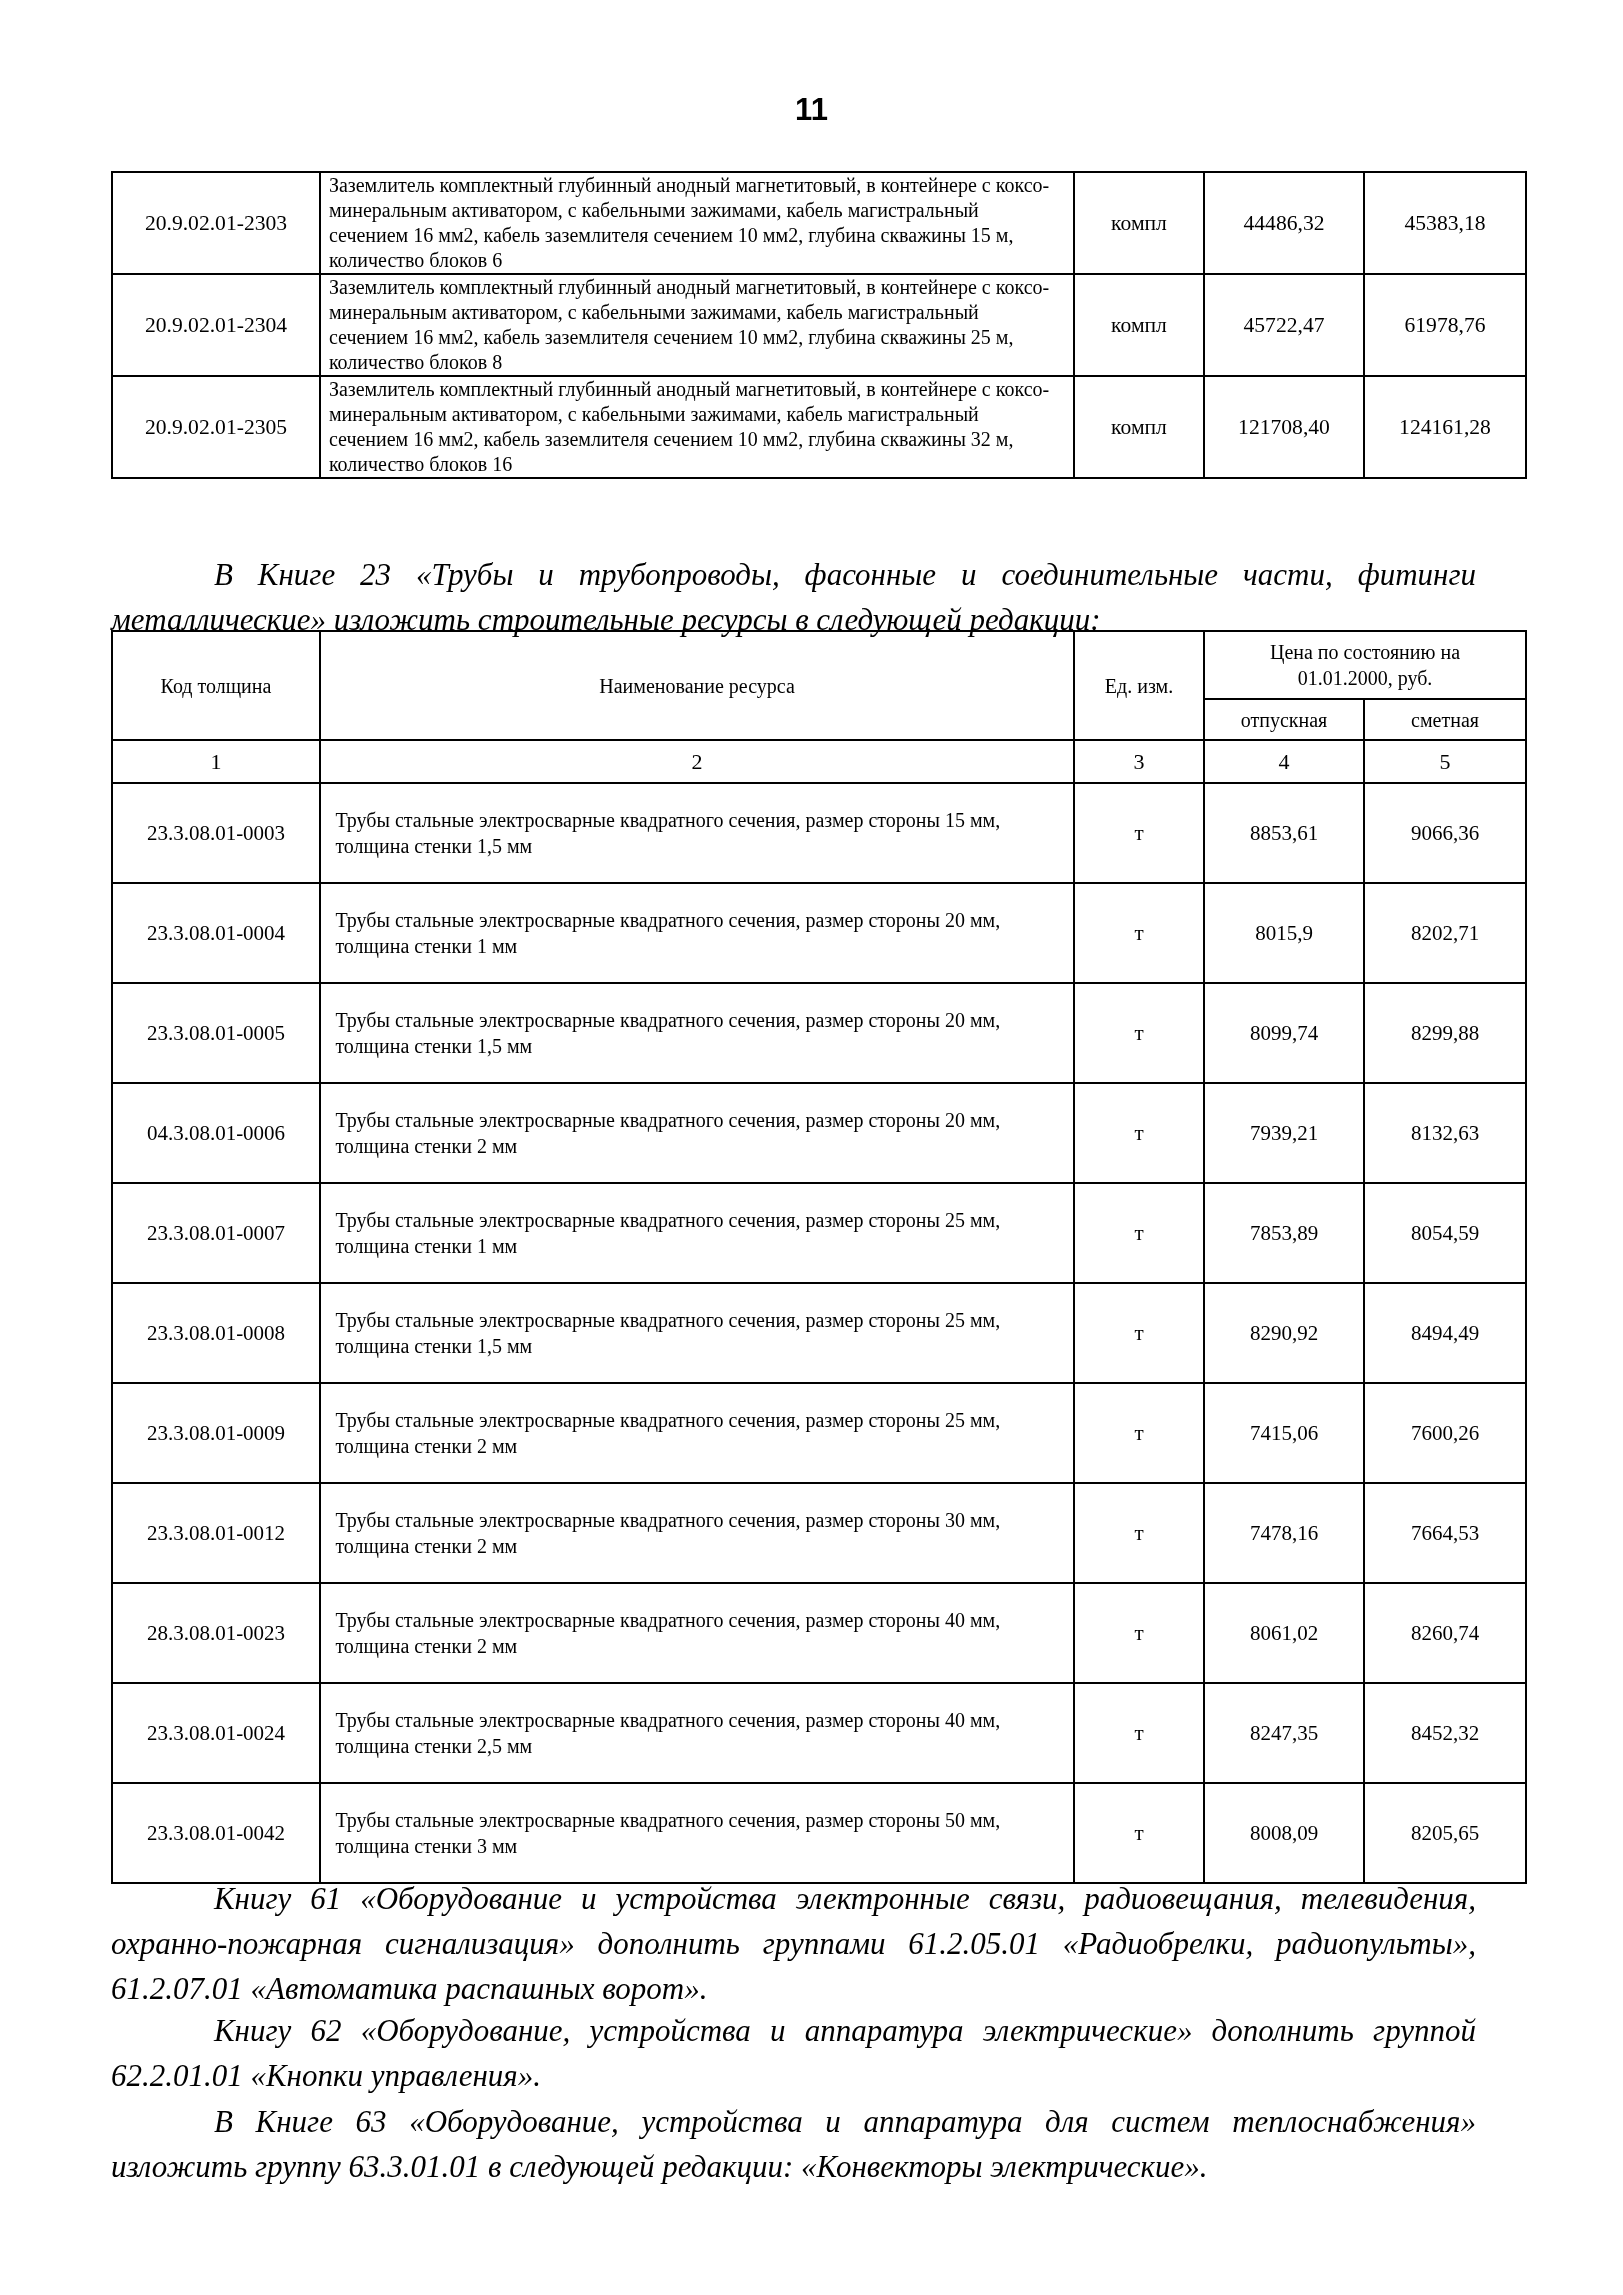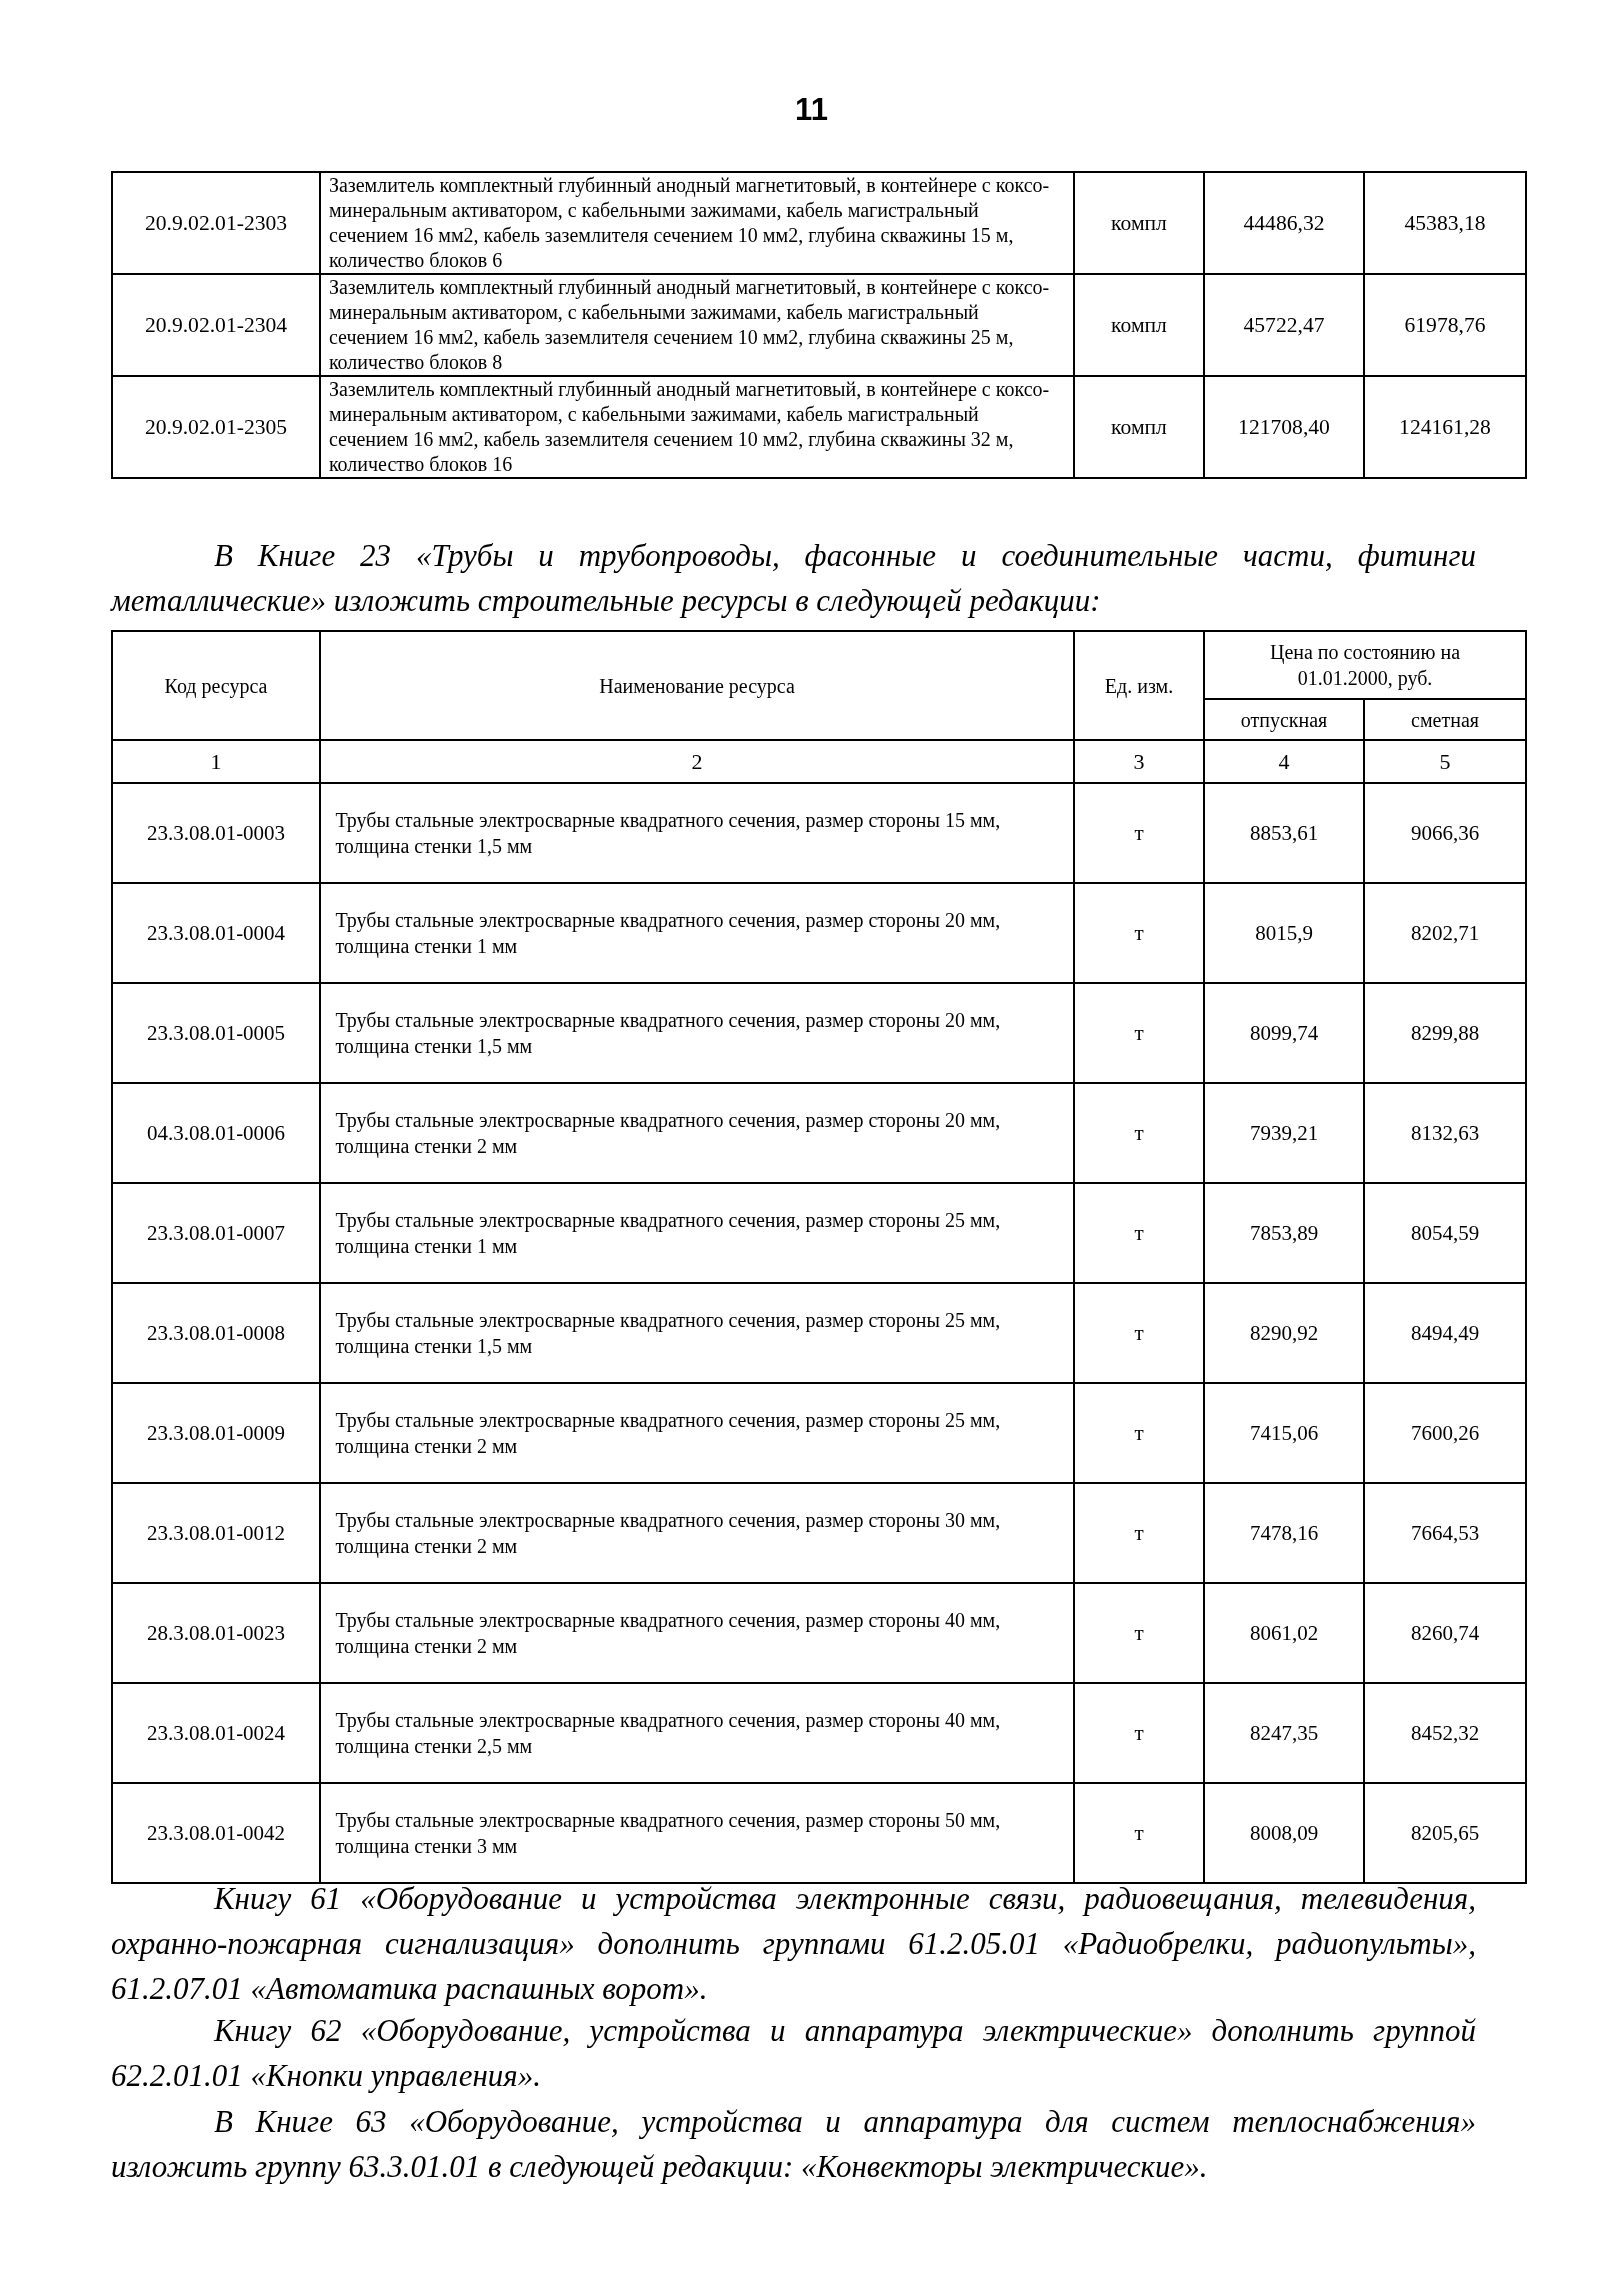--- a/index.html
+++ b/index.html
@@ -21,21 +21,21 @@
   #t2 td.code { text-align: center; font-size: 21px; }
   #t2 td.name { text-align: left; padding-left: 14.4px; padding-right: 9.2px; }
   #t2 td.unit, #t2 td.num { text-align: center; font-size: 21px; }
   #t2 tr.data { height: 100px; }
   #t2 tr.h1 { height: 68px; }
   #t2 tr.h2 { height: 41px; }
   #t2 tr.nums { height: 43px; }
   #t2 tr.nums td { text-align: center; font-size: 22px; }
   .para { position: absolute; left: 111px; width: 1365px; font-style: italic;
           font-size: 31px; line-height: 45px; text-align: justify; text-indent: 103px; }
-  #p1 { top: 502px; }
+  #p1 { top: 521px; }
   #p2 { top: 1845px; }
   #p3 { top: 1977px; }
   #p4 { top: 2068px; }
 </style>
 </head>
 <body>
 
 <div class="page-num">11</div>
 
 <table id="t1">
@@ -76,21 +76,21 @@
 <table id="t2">
   <colgroup>
     <col style="width:208px">
       <col style="width:754px">
       <col style="width:130px">
       <col style="width:160px">
       <col style="width:162px">
   </colgroup>
   <thead>
     <tr class="h1">
-      <th rowspan="2">Код ресурса</th>
+      <th rowspan="2">Код толщина</th>
       <th rowspan="2">Наименование ресурса</th>
       <th rowspan="2">Ед. изм.</th>
       <th colspan="2" style="padding:0 26px;">Цена по состоянию на 01.01.2000, руб.</th>
     </tr>
     <tr class="h2">
       <th>отпускная</th>
       <th>сметная</th>
     </tr>
   </thead>
   <tbody>

